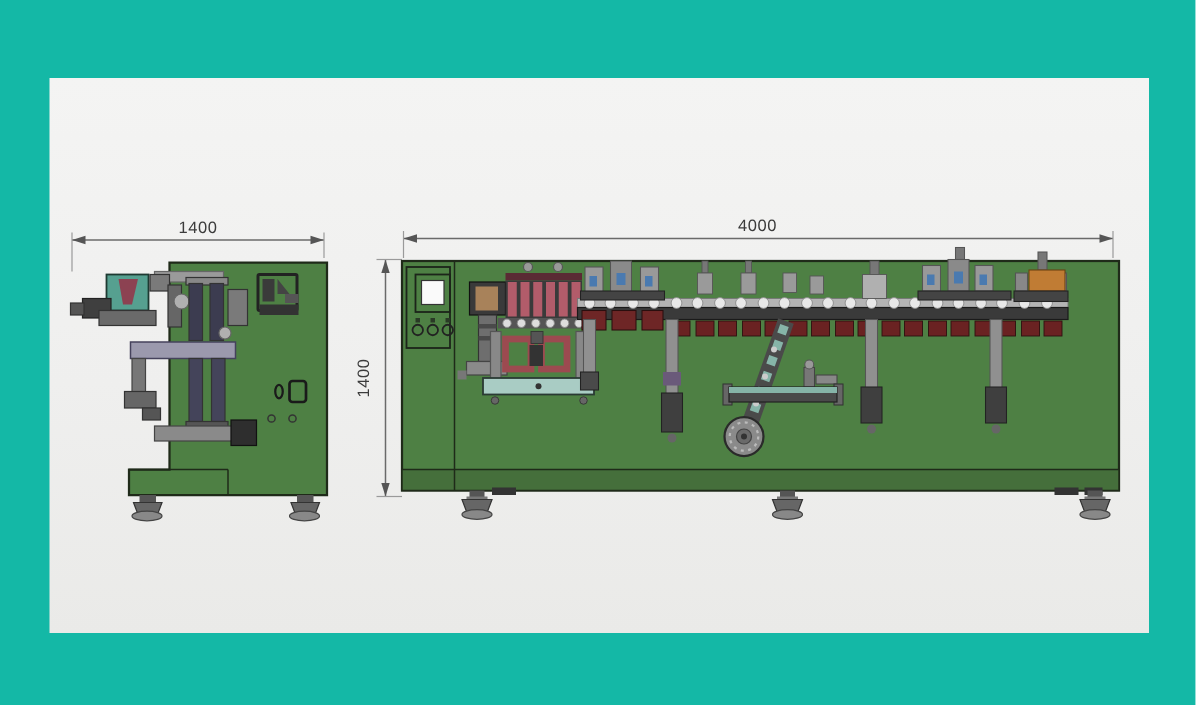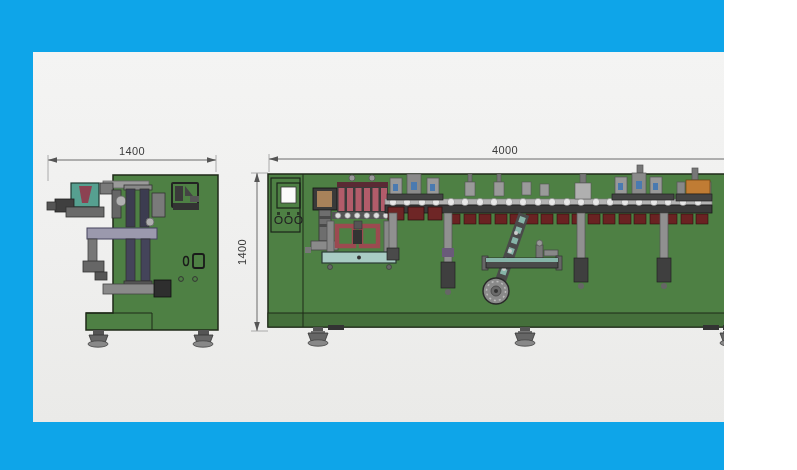--- a/index.html
+++ b/index.html
@@ -1,16 +1,16 @@
 <!DOCTYPE html>
 <html><head>
 <meta charset="utf-8">
 <style>
   html,body{margin:0;padding:0;background:#ffffff;}
-  .stage{position:relative;width:724px;height:470px;background:#0ea5e9;overflow:hidden;
+  .stage{position:relative;width:797px;height:470px;background:#14b8a6;overflow:hidden;
          font-family:"Liberation Sans",sans-serif;}
   .card{position:absolute;left:33px;top:52px;width:733px;height:370px;
         background:linear-gradient(180deg,#f4f4f3 0%,#efefee 55%,#eaeae8 100%);}
   svg.draw{position:absolute;left:0;top:0;width:797px;height:470px;}
   text.dim{font-family:"Liberation Sans",sans-serif;font-size:11px;letter-spacing:.4px;}
 </style>
 </head>
 <body>
 
 <div class="stage">

